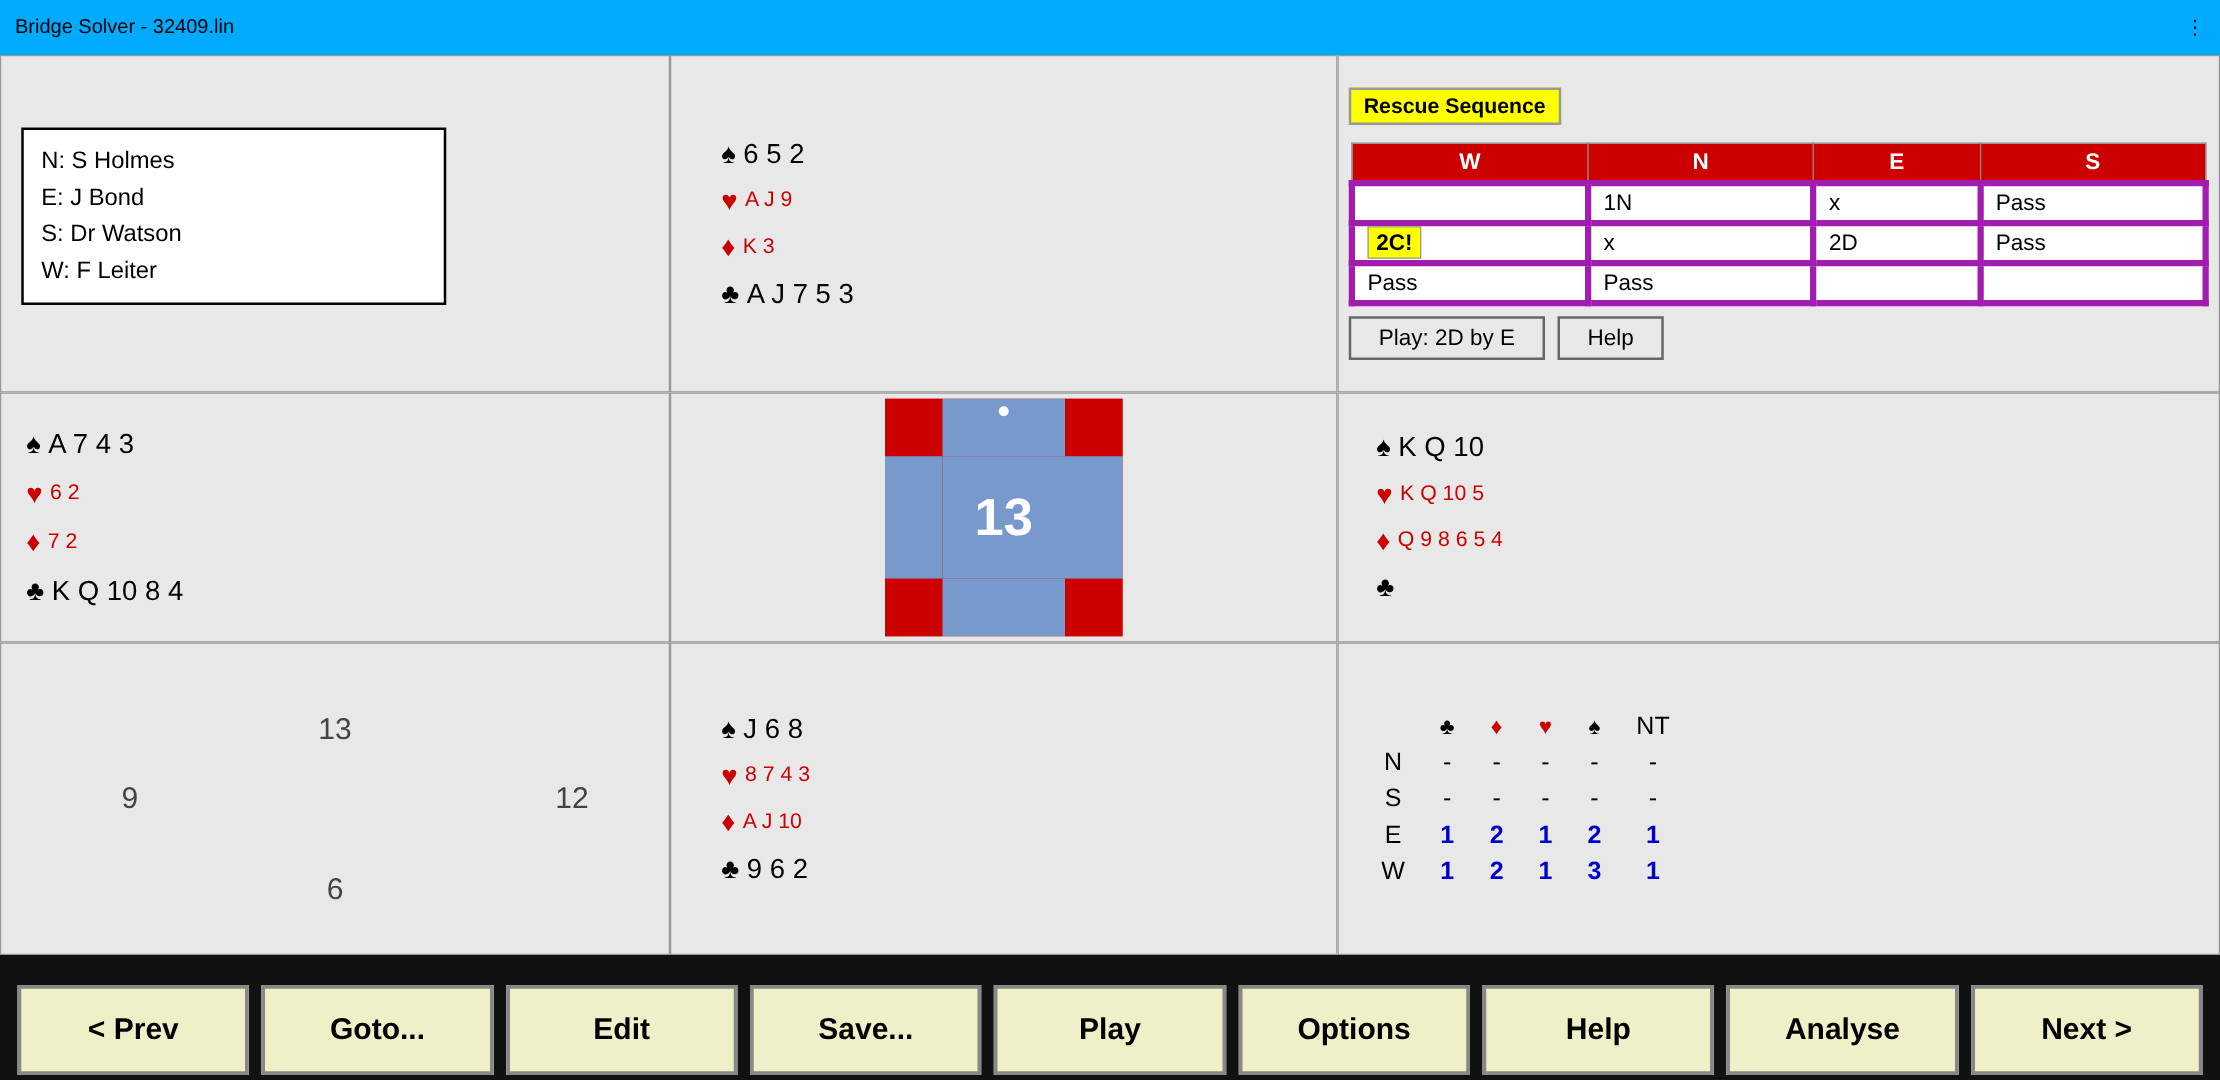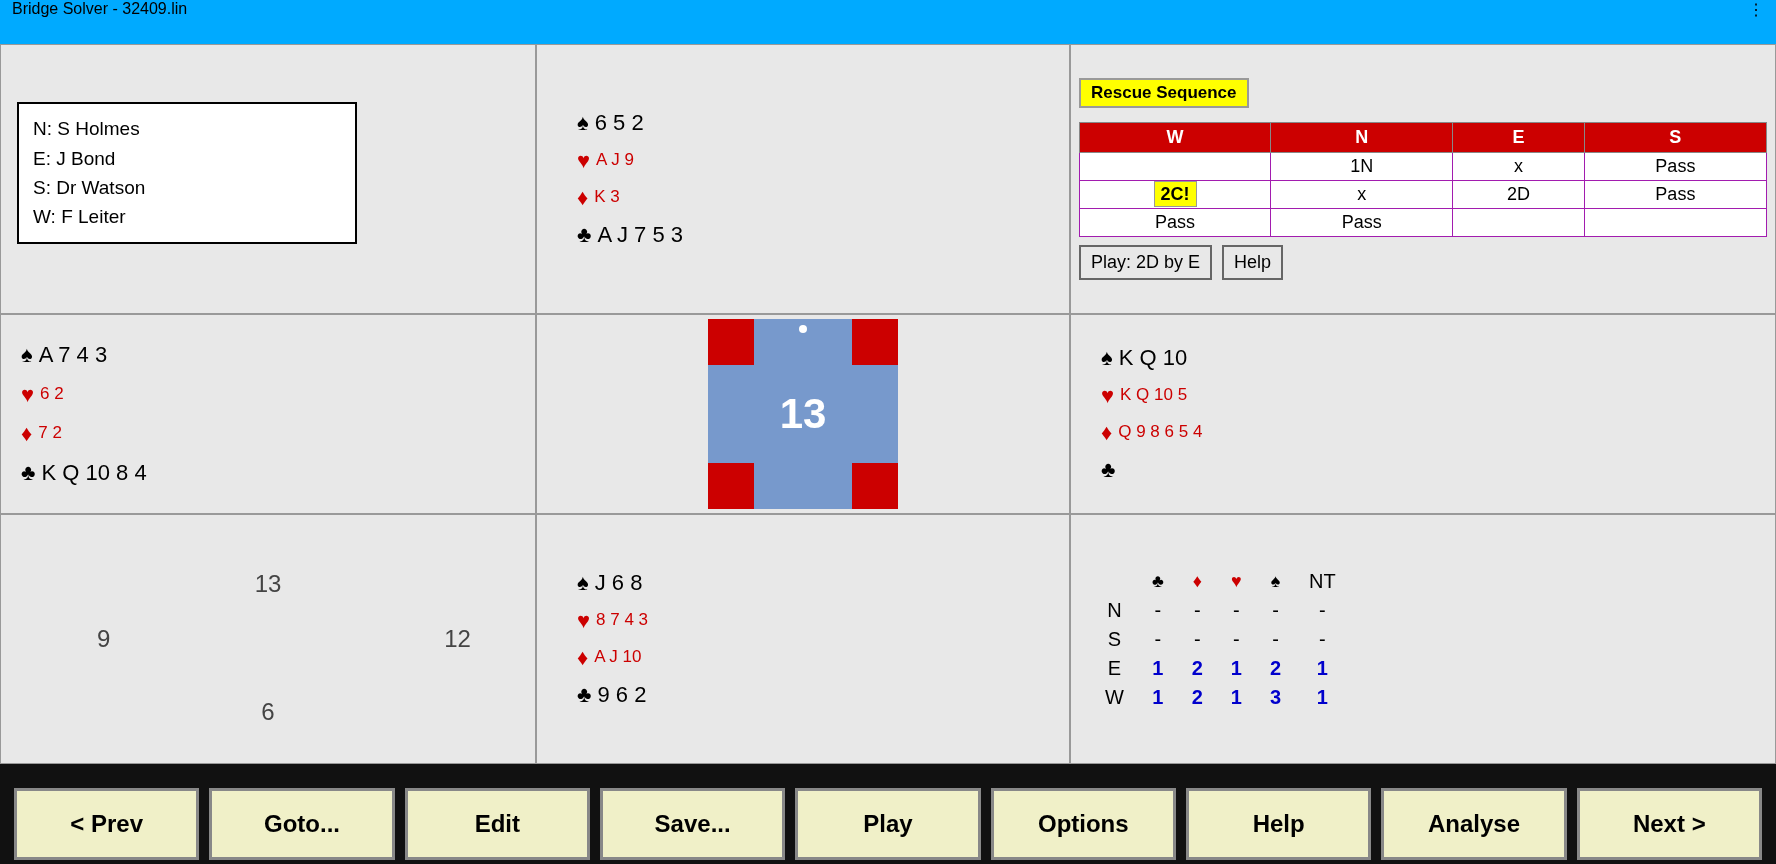--- a/index.html
+++ b/index.html
@@ -9,20 +9,21 @@
       font-family: Arial, sans-serif;
       background: #000;
       overflow: hidden;
     }
 
     
     #titlebar {
       background: #00aaff;
       height: 44px;
       display: flex;
+      align-items: center;
       padding: 0 12px;
       justify-content: space-between;
       gap: 28px;
     }
 
     
     #main {
       width: 1728px;
       height: 720px;
       display: grid;
@@ -199,22 +200,21 @@
       background: #cc0000;
       color: #fff;
       font-size: 18px;
       padding: 4px 10px;
       text-align: center;
       border: 1px solid #888;
     }
     #bid-table td {
       font-size: 18px;
       padding: 3px 10px;
-      text-align: center;
-      border: 1px solid #a21caf;
+      border: 5px solid #a21caf;
       background: #fff;
     }
     .rescue-2c {
       background: #ffff00;
       font-size: 18px;
       font-weight: bold;
       padding: 2px 6px;
       border: 1px solid #999;
     }
 
@@ -231,21 +231,21 @@
       border: 2px solid #999;
       padding: 3px 10px;
     }
     #play-help-row {
       display: flex;
       gap: 10px;
       margin-top: 8px;
     }
     .action-btn {
       font-size: 18px;
-      padding: 5px 10px;
+      padding: 5px 22px;
       background: #e8e8e8;
       border: 2px solid #666;
       cursor: pointer;
       font-weight: normal;
     }
 
     
     #dd-table {
       border-collapse: collapse;
       font-size: 20px;

